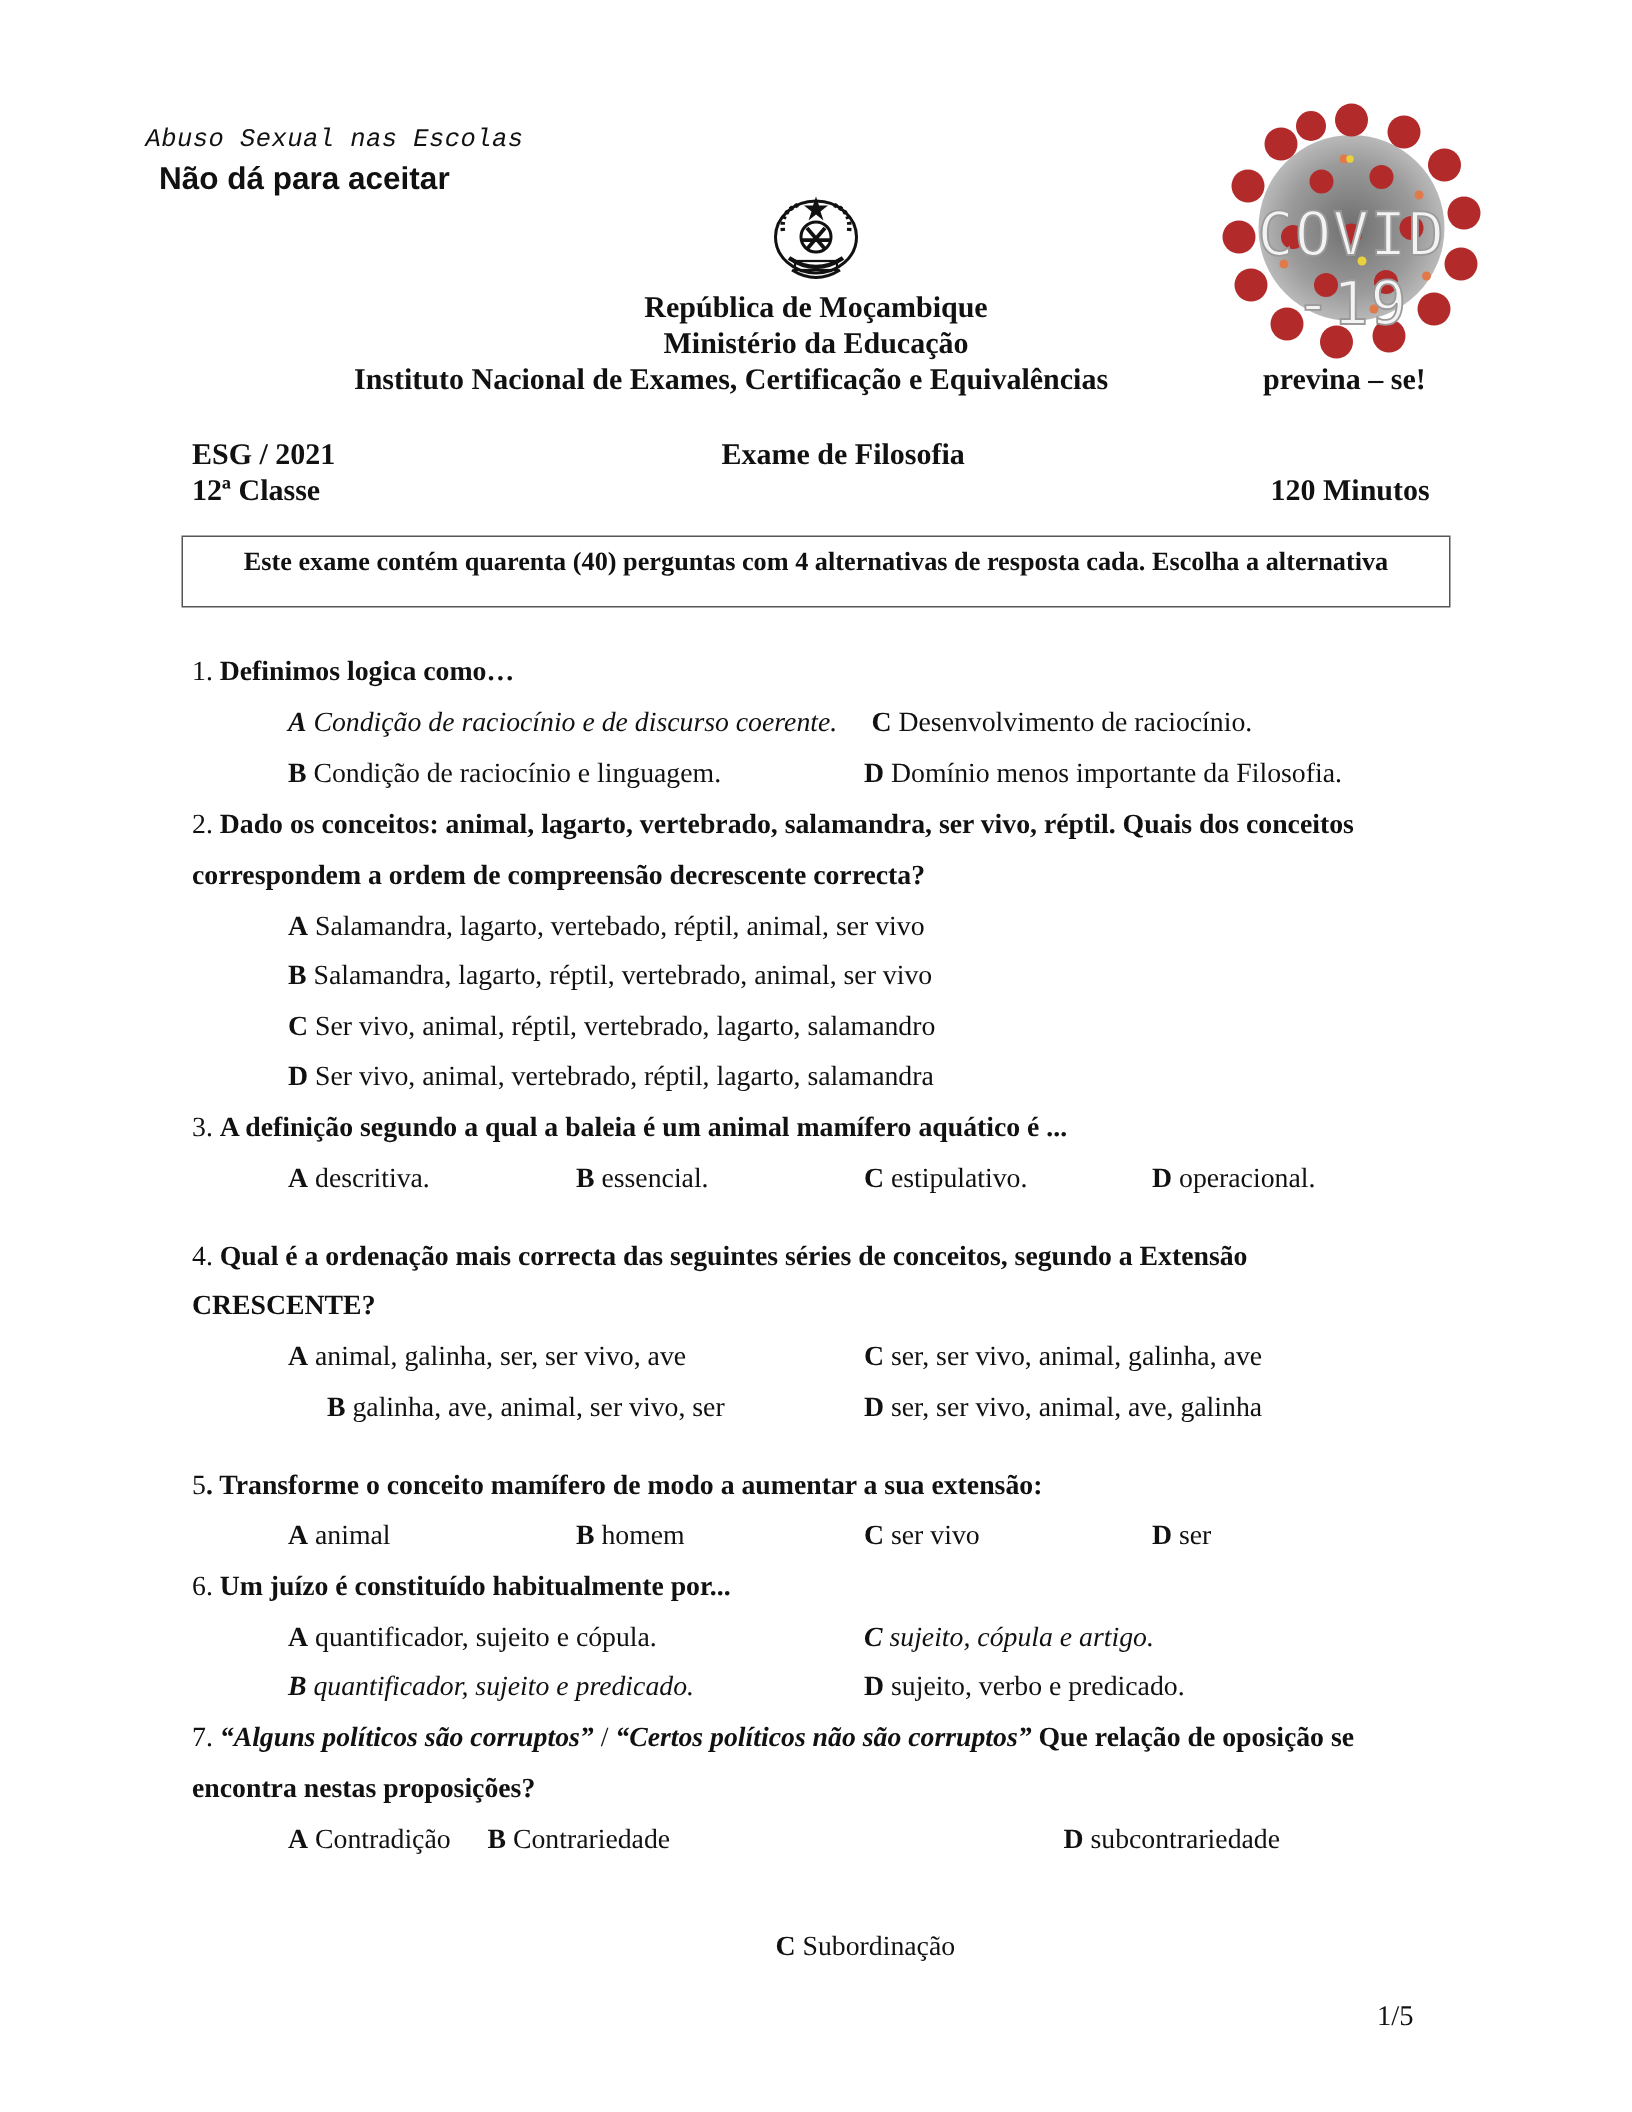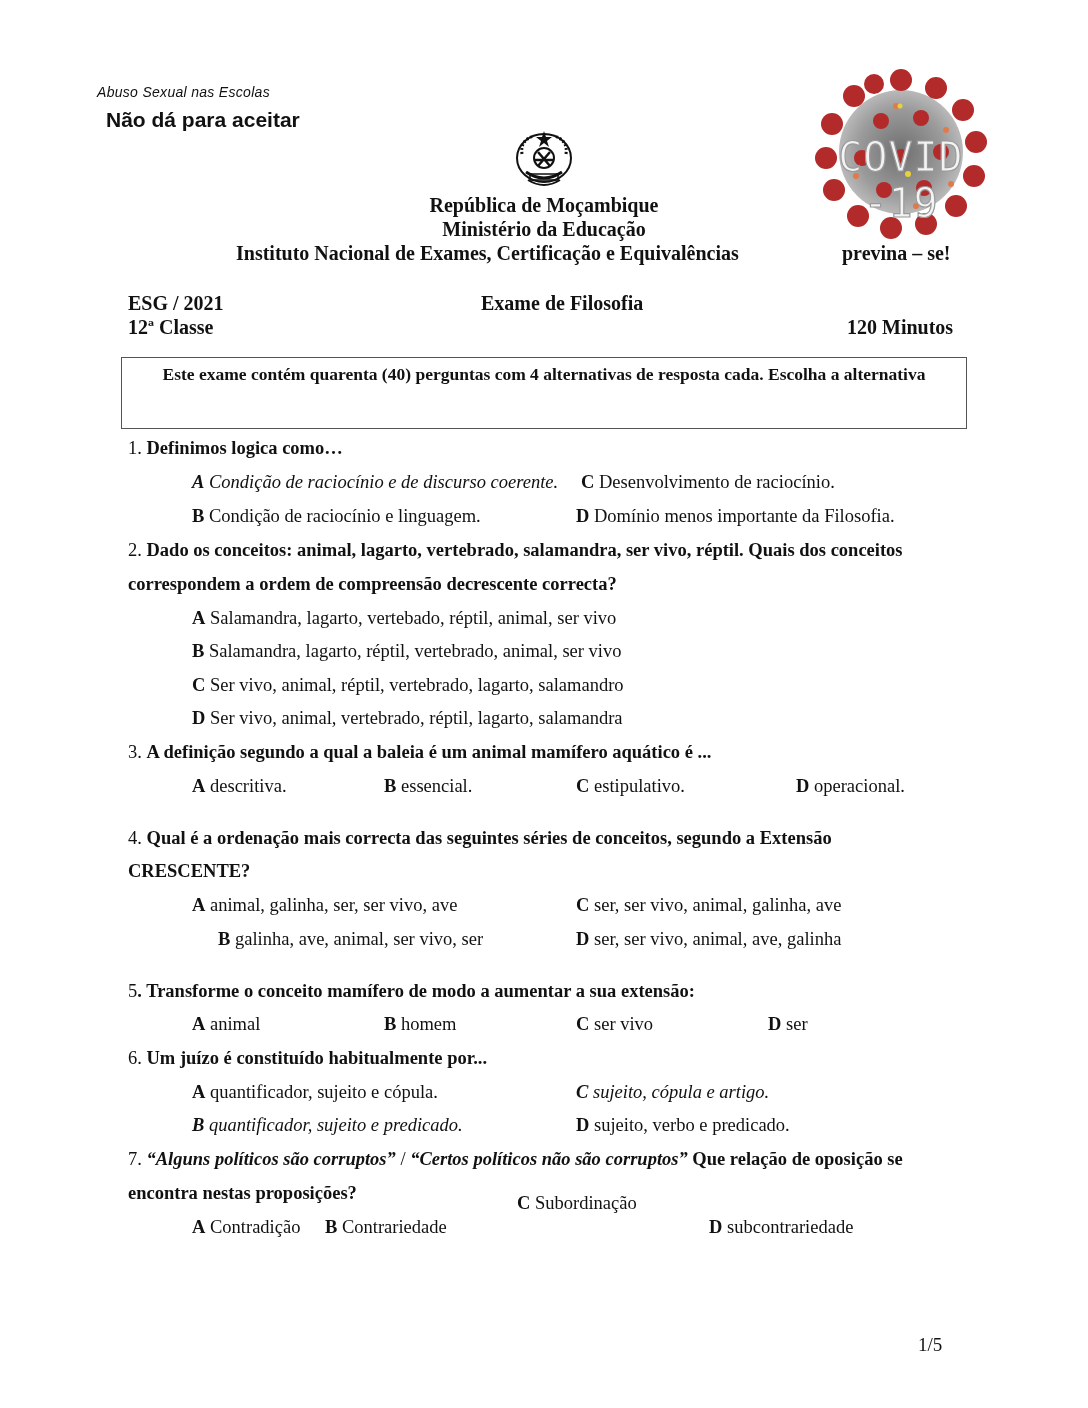--- a/index.html
+++ b/index.html
@@ -1,29 +1,29 @@
 <!DOCTYPE html>
 <html><head>
 <meta charset="utf-8">
 <style>
   html, body { margin:0; padding:0; background:#ffffff; }
   body { width:1088px; height:1408px; position:relative; overflow:hidden; font-family:"Liberation Serif", serif; color:#111; }
   .abs { position:absolute; }
-  .campaign-sub { left:97px; top:84px; font-family:Liberation Sans, sans-serif; font-style:italic; font-size:14px; letter-spacing:0.3px; }
+  .campaign-sub { left:97px; top:84px; font-family:Liberation Mono, monospace; font-style:italic; font-size:17px; letter-spacing:0.3px; }
   .campaign-title { left:106px; top:108px; font-family:"Liberation Sans", sans-serif; font-weight:bold; font-size:21px; }
   .emblem { left:512px; top:128px; width:64px; height:62px; }
   .covid { left:796px; top:66px; width:210px; height:176px; }
   .covid-text { position:absolute; left:0; top:68px; width:210px; text-align:center; font-family:"DejaVu Sans Mono", monospace; font-size:40px; color:#f3f3f3; -webkit-text-stroke:1.2px #9a9a9a; letter-spacing:1px; }
   .header-line { left:0; width:1088px; text-align:center; font-weight:bold; font-size:20px; }
   .h1 { top:194px; }
   .h2 { top:218px; }
   .h3 { left:236px; top:242px; font-weight:bold; font-size:20px; }
   .slogan { left:842px; top:242px; font-weight:bold; font-size:20px; }
   .meta { font-weight:bold; font-size:20px; }
-  .instr { left:121px; top:357px; width:846px; height:72px; border:1px solid #555; box-sizing:border-box; text-align:center; font-weight:bold; font-size:17.5px; line-height:21px; padding-top:6px; }
+  .instr { left:121px; top:357px; width:846px; height:48px; border:1px solid #555; box-sizing:border-box; text-align:center; font-weight:bold; font-size:17.5px; line-height:21px; padding-top:6px; }
   .q { left:128px; font-size:18.5px; white-space:nowrap; }
   .q b { font-weight:bold; }
   .opt { font-size:18.5px; white-space:nowrap; }
   .opt .l { font-weight:bold; }
   .pagenum { left:918px; top:1334px; font-size:19px; }
   .emph { font-style:italic; font-weight:bold; }
 </style>
 </head>
 <body>
 
@@ -123,21 +123,21 @@
 <div class="abs opt" style="left:192px; top:675px;"><span class="l">C</span> <span>Ser vivo, animal, réptil, vertebrado, lagarto, salamandro</span></div>
 <div class="abs opt" style="left:192px; top:708px;"><span class="l">D</span> <span>Ser vivo, animal, vertebrado, réptil, lagarto, salamandra</span></div>
 
 <div class="abs q" style="top:742px;">
   <span>3.</span>
   <b>A definição segundo a qual a baleia é um animal mamífero aquático é ...</b>
 </div>
 <div class="abs opt" style="left:192px; top:776px;"><span class="l">A</span> <span>descritiva.</span></div>
 <div class="abs opt" style="left:384px; top:776px;"><span class="l">B</span> <span>essencial.</span></div>
 <div class="abs opt" style="left:576px; top:776px;"><span class="l">C</span> <span>estipulativo.</span></div>
-<div class="abs opt" style="left:768px; top:776px;margin-left:28px;"><span class="l">D</span> <span>operacional.</span></div>
+<div class="abs opt" style="left:768px; top:776px;"><span class="l">D</span> <span>operacional.</span></div>
 
 <div class="abs q" style="top:828px;">
   <span>4.</span>
   <b>Qual é a ordenação mais correcta das seguintes séries de conceitos, segundo a Extensão</b>
 </div>
 <div class="abs q" style="top:861px;"><b>CRESCENTE?</b></div>
 <div class="abs opt" style="left:192px; top:895px;"><span class="l">A</span> <span>animal, galinha, ser, ser vivo, ave</span></div>
 <div class="abs opt" style="left:576px; top:895px;"><span class="l">C</span> <span>ser, ser vivo, animal, galinha, ave</span></div>
 <div class="abs opt" style="left:192px; top:929px;margin-left:26px;"><span class="l">B</span> <span>galinha, ave, animal, ser vivo, ser</span></div>
 <div class="abs opt" style="left:576px; top:929px;"><span class="l">D</span> <span>ser, ser vivo, animal, ave, galinha</span></div>
@@ -159,16 +159,16 @@
 <div class="abs opt" style="left:192px; top:1115px;font-style:italic;"><span class="l">B</span> <span>quantificador, sujeito e predicado.</span></div>
 <div class="abs opt" style="left:576px; top:1115px;"><span class="l">D</span> <span>sujeito, verbo e predicado.</span></div>
 
 <div class="abs q" style="top:1149px;">
   <span>7.</span>
   <span class="emph">“Alguns políticos são corruptos”</span><span> / </span><span class="emph">“Certos políticos não são corruptos”</span><b> Que relação de oposição se</b>
 </div>
 <div class="abs q" style="top:1183px;"><b>encontra nestas proposições?</b></div>
 <div class="abs opt" style="left:192px; top:1217px;"><span class="l">A</span> <span>Contradição</span></div>
 <div class="abs opt" style="left:325px; top:1217px;"><span class="l">B</span> <span>Contrariedade</span></div>
-<div class="abs opt" style="left:517px; top:1193px;"><span class="l">C</span> <span>Subordinação</span></div>
+<div class="abs opt" style="left:517px; top:1288px;"><span class="l">C</span> <span>Subordinação</span></div>
 <div class="abs opt" style="left:709px; top:1217px;"><span class="l">D</span> <span>subcontrariedade</span></div>
 
 <div class="abs pagenum">1/5</div>
 
 </body></html>

